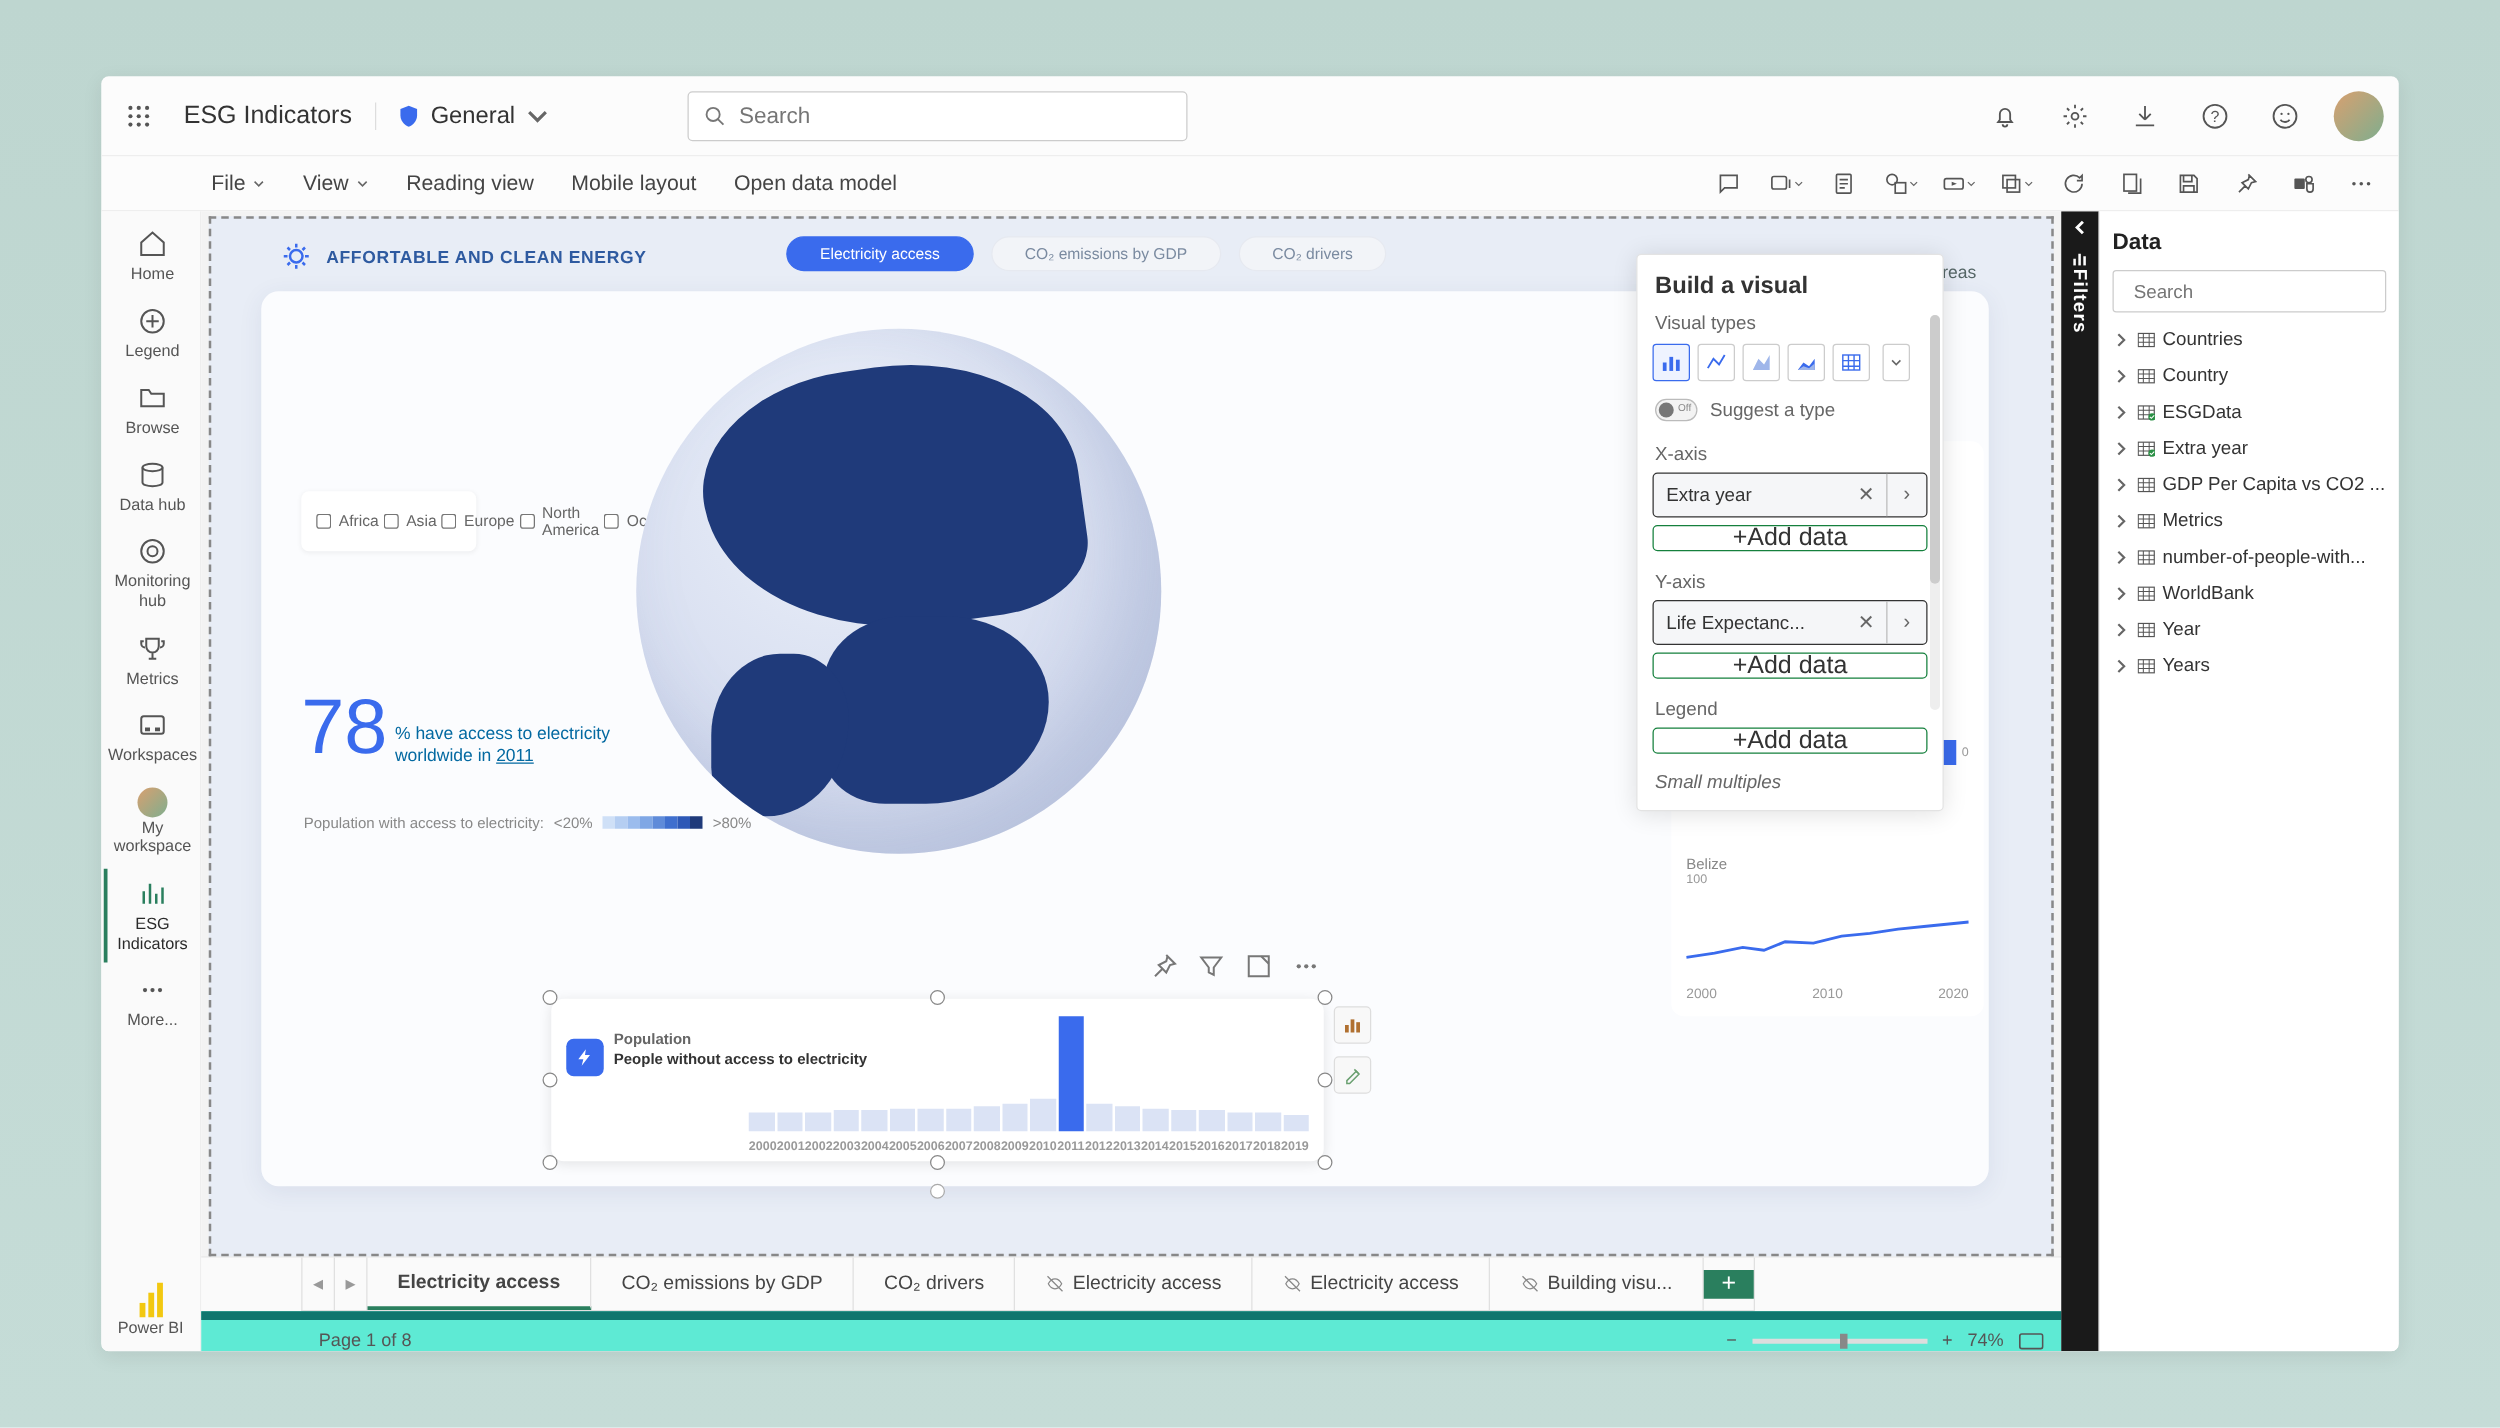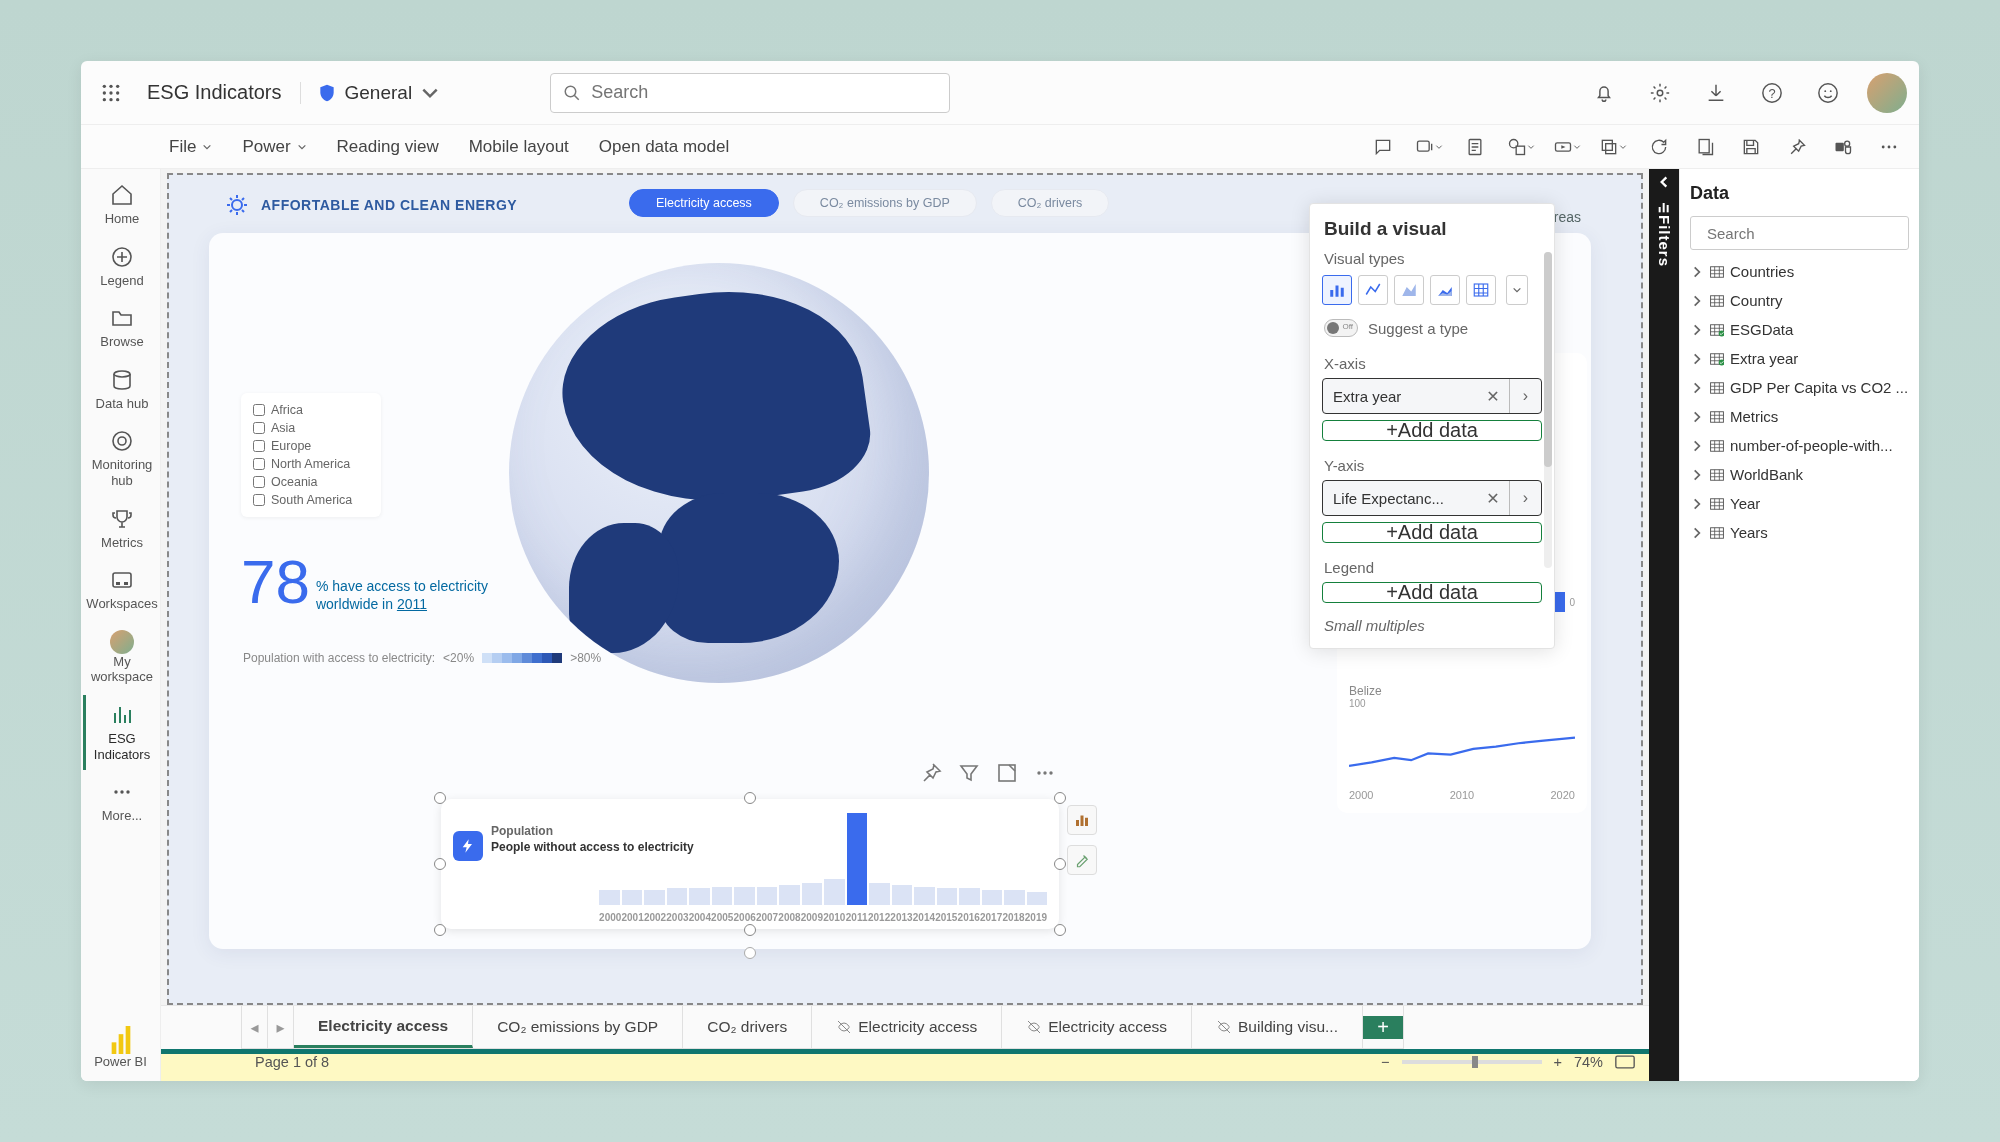--- a/index.html
+++ b/index.html
@@ -44,21 +44,21 @@
   .page-outline { position: absolute; inset: 0; border: 2px dashed #888; background: #e8edf6; }
   .dash-header { position: absolute; left: 56px; top: 18px; display: flex; align-items: center; gap: 12px; color: #2e5aa0; font-size: 14px; font-weight: 600; letter-spacing: .5px; }
   .dash-header svg { width: 24px; height: 24px; }
   .pill-row { position: absolute; top: 14px; left: 460px; display: flex; gap: 14px; }
   .pill { height: 28px; border-radius: 14px; padding: 0 26px; font-size: 12.5px; display: flex; align-items: center; background: #f2f4f8; color: #7a8aa0; border: 1px solid #e6e9f0; }
   .pill.active { background: #3a6bed; color: #fff; border-color: #3a6bed; }
 
   .card-main { position: absolute; left: 40px; top: 58px; right: 50px; bottom: 54px; background: #fbfcfe; border-radius: 14px; box-shadow: 0 4px 20px rgba(50,70,120,.08); }
   .headline { position: absolute; left: 34px; top: 28px; font-size: 30px; color: #555; line-height: 1.25; max-width: 330px; }
   .headline .blue { color: #3a6bed; }
-  .region-legend { position: absolute; left: 32px; top: 160px; width: 140px; background: #fff; border-radius: 6px; padding: 10px 12px; box-shadow: 0 1px 4px rgba(0,0,0,.06); display: flex; flex-direction: column; gap: 4px; }
+  .region-legend { position: absolute; left: 32px; top: 160px; width: 140px; background: #fff; border-radius: 6px; padding: 10px 12px; box-shadow: 0 1px 4px rgba(0,0,0,.06); display: flex; flex-direction: row; gap: 4px; }
   .region-legend label { font-size: 12.5px; color: #666; display: flex; align-items: center; gap: 6px; }
   .region-legend input { width: 12px; height: 12px; }
   .bignum { position: absolute; left: 32px; top: 318px; display: flex; align-items: flex-end; gap: 6px; }
   .bignum .n { font-size: 62px; color: #3a6bed; font-weight: 300; line-height: 1; }
   .bignum .txt { font-size: 14px; color: #0369a1; max-width: 190px; line-height: 1.3; }
   .bignum .txt .link { text-decoration: underline; }
   .scale-row { position: absolute; left: 34px; top: 418px; font-size: 12px; color: #888; display: flex; align-items: center; gap: 8px; }
   .scale-bar { display: flex; }
   .scale-bar span { width: 10px; height: 10px; }
 
@@ -140,21 +140,21 @@
   
   .tabs { height: 44px; background: #fafafa; border-top: 1px solid #e6e6e6; display: flex; align-items: stretch; padding-left: 80px; }
   .tab-scroll { display: flex; align-items: center; border: 1px solid #e0e0e0; border-top: none; }
   .tab-arrow { width: 26px; display: flex; align-items: center; justify-content: center; color: #999; cursor: pointer; border-right: 1px solid #e0e0e0; height: 100%; }
   .tab { padding: 0 24px; display: flex; align-items: center; height: 100%; font-size: 15.5px; color: #444; border-right: 1px solid #e0e0e0; cursor: pointer; white-space: nowrap; }
   .tab.active { border-bottom: 3px solid #2a7f5e; font-weight: 600; }
   .tab .vicon { width: 16px; height: 16px; margin-right: 6px; color: #888; }
   .tab-add { width: 40px; background: #2a7f5e; color: #fff; display: flex; align-items: center; justify-content: center; font-size: 20px; cursor: pointer; }
 
   
-  .status { height: 32px; display: flex; align-items: flex-start; padding: 0 14px 0 94px; font-size: 14.5px; color: #555; background: #fef9c3; border-top: 5px solid #0f766e; }
+  .status { height: 32px; display: flex; align-items: flex-end; padding: 0 14px 0 94px; font-size: 14.5px; color: #555; background: #5eead4; border-top: 7px solid #0f766e; }
   .status-right { margin-left: auto; display: flex; align-items: center; gap: 12px; }
   .zoom-track { width: 140px; height: 4px; background: #ddd; position: relative; }
   .zoom-thumb { position: absolute; left: 50%; top: -4px; width: 6px; height: 12px; background: #888; }
 </style>
 </head>
 <body>
 
 <div class="app-frame">
 
   <div class="topbar">
@@ -228,21 +228,21 @@
   </div>
 
   <div class="toolbar">
     <div class="menu">
         <span>File</span>
         <svg width="10" height="10" viewBox="0 0 12 12">
           <path d="M2 4l4 4 4-4" stroke="#666" fill="none" stroke-width="1.5"></path>
         </svg>
       </div>
     <div class="menu">
-        <span>Power</span>
+        <span>View</span>
         <svg width="10" height="10" viewBox="0 0 12 12">
           <path d="M2 4l4 4 4-4" stroke="#666" fill="none" stroke-width="1.5"></path>
         </svg>
       </div>
     <div class="menu">Reading view</div>
     <div class="menu">Mobile layout</div>
     <div class="menu">Open data model</div>
     <div class="toolbar-right">
       <div class="tool-icon">
           <svg width="20" height="20" viewBox="0 0 24 24">

